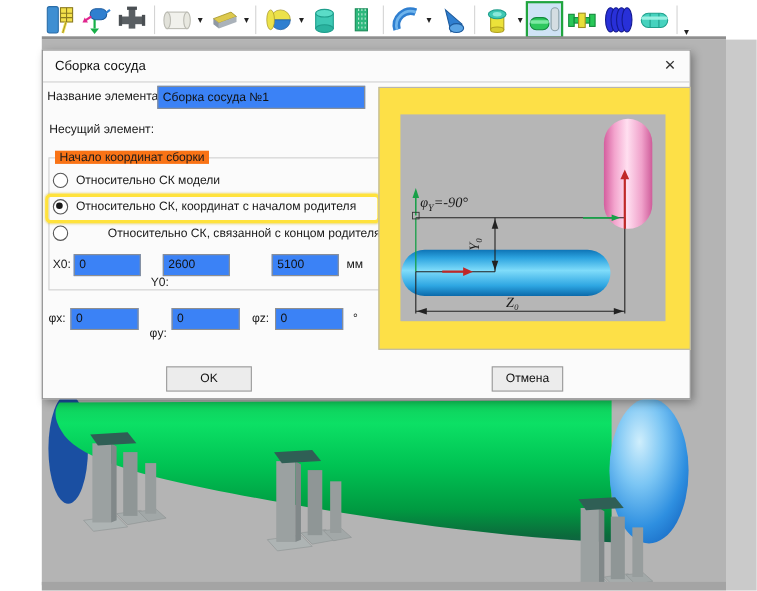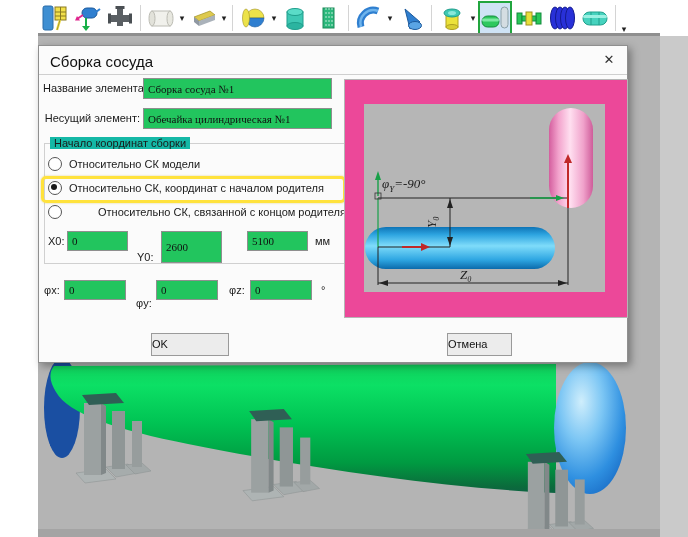--- a/index.html
+++ b/index.html
@@ -24,46 +24,46 @@
   
   .viewport{position:absolute;left:38px;top:36px;width:622px;height:496px;background:#b4b4b4;overflow:hidden;}
   .right-margin{position:absolute;left:660px;top:36px;width:28px;height:501px;background:#cacaca;}
   .bottom-strip{position:absolute;left:38px;top:529px;width:622px;height:8px;background:#a4a4a4;}
   
   .dialog{
     position:absolute;left:38px;top:45px;width:590px;height:318px;background:#fbfbfb;
     border:1px solid #8f8f8f;box-sizing:border-box;box-shadow:3px 3px 8px rgba(0,0,0,.35);
     font-size:11px;color:#1a1a1a;
   }
-  .dlg-title{position:absolute;left:11px;top:7px;font-size:15px;color:#111;}
+  .dlg-title{position:absolute;left:11px;top:7px;font-size:12px;color:#111;}
   .dlg-close{position:absolute;right:6px;top:3px;width:24px;height:22px;text-align:center;line-height:22px;font-size:13px;color:#333;cursor:default;}
   .dlg-sep{position:absolute;left:0;top:28px;width:100%;height:1px;background:#cfcfcf;}
   .lbl{position:absolute;white-space:nowrap;}
   .txt{
-    position:absolute;height:21px;border:1px solid #8f8f8f;background:#22c55e;box-sizing:border-box;
-    font-family:Liberation Serif, serif;font-size:11px;color:#111;padding:0 4px;outline:none;
+    position:absolute;height:21px;border:1px solid #8f8f8f;background:#3b82f6;box-sizing:border-box;
+    font-family:Liberation Sans, sans-serif;font-size:11px;color:#111;padding:0 4px;outline:none;
   }
   .r-align{text-align:right;}
   
   .group{position:absolute;left:5px;top:97px;width:303px;height:119px;border:1px solid #d0d0d0;}
-  .legend{position:absolute;left:5px;top:-7px;background:#14b8a6;padding:0 4px;}
+  .legend{position:absolute;left:5px;top:-7px;background:#f97316;padding:0 4px;}
   .radio-row{position:absolute;left:3px;height:16px;display:flex;align-items:center;gap:7px;}
   .radio{width:12px;height:12px;border:1px solid #555;border-radius:50%;background:#fff;position:relative;flex:0 0 auto;}
   .radio.sel::after{content:"";position:absolute;left:2px;top:2px;width:6px;height:6px;border-radius:50%;background:#1a1a1a;}
   .hl{
     position:absolute;left:-4px;top:32px;width:299px;height:21px;border:3px solid #ffe23c;border-radius:5px;
     box-shadow:0 0 2px rgba(200,170,0,.5);pointer-events:none;
   }
   
   .btn{
     position:absolute;height:23px;background:#ececec;border:1px solid #9a9a9a;box-sizing:border-box;
-    text-align:left;line-height:21px;font-size:11px;color:#111;cursor:default;
-  }
-  
-  .preview{position:absolute;left:305px;top:33px;width:284px;height:239px;background:#ec4899;border:1px solid #b5b5b5;box-sizing:border-box;}
+    text-align:center;line-height:21px;font-size:11px;color:#111;cursor:default;
+  }
+  
+  .preview{position:absolute;left:305px;top:33px;width:284px;height:239px;background:#fde047;border:1px solid #b5b5b5;box-sizing:border-box;}
   .pv-inner{position:absolute;left:19px;top:24px;width:241px;height:188px;background:#b6b6b6;overflow:hidden;}
   .pink-cyl{
     position:absolute;left:185px;top:4px;width:44px;height:100px;border-radius:22px;
     background:linear-gradient(90deg,#d45e9e 0%,#f3a4cd 22%,#ffdff0 48%,#f0a2cb 78%,#cf5c9a 100%);
   }
   .blue-cyl{
     position:absolute;left:1px;top:123px;width:190px;height:42px;border-radius:21px;
     background:linear-gradient(180deg,#0e74b6 0%,#2da4e0 18%,#7fdcfa 45%,#2ea6e2 78%,#0b6aab 100%);
   }
   .pv-svg{position:absolute;left:0;top:0;}
@@ -247,21 +247,20 @@
 
 <div class="dialog">
   <div class="dlg-title">Сборка сосуда</div>
   <div class="dlg-close">✕</div>
   <div class="dlg-sep"></div>
 
   <div class="lbl r-align" style="left:4px;top:36px;width:97px;">Название элемента:</div>
   <input class="txt" style="left: 104px; top: 32px; width: 189px;" readonly="" value="Сборка сосуда №1">
 
   <div class="lbl r-align" style="left:4px;top:66px;width:97px;">Несущий элемент:</div>
-  <input class="txt" style="left: 104px; top: 62px; width: 189px;" readonly="" value="Обечайка цилиндрическая №1">
 
   <div class="group">
     <div class="legend">Начало координат сборки</div>
 
     <div class="radio-row" style="top:12px;">
       <span class="radio"></span>
       <span>Относительно СК модели</span>
     </div>
     <div class="hl"></div>
     <div class="radio-row" style="top:36px;">
@@ -269,21 +268,21 @@
       <span>Относительно СК, координат с началом родителя</span>
     </div>
     <div class="radio-row" style="top:60px;gap:36px;">
       <span class="radio"></span>
       <span>Относительно СК, связанной с концом родителя</span>
     </div>
 
     <div class="lbl" style="left:3px;top:91px;">X0:</div>
     <input class="txt" style="left: 22px; top: 87px; width: 61px; height: 20px;" readonly="" value="0">
     <div class="lbl" style="left:92px;top:91px;margin-top:16px;">Y0:</div>
-    <input class="txt" style="left: 116px; top: 87px; width: 61px; height: 32px;" readonly="" value="2600">
+    <input class="txt" style="left: 103px; top: 87px; width: 61px; height: 20px;" readonly="" value="2600">
     <div class="lbl" style="left:182px;top:91px;margin-left:40px;">Z0:</div>
     <input class="txt" style="left: 202px; top: 87px; width: 61px; height: 20px;" readonly="" value="5100">
     <div class="lbl" style="left:270px;top:91px;">мм</div>
   </div>
 
   <div class="lbl" style="left:5px;top:238px;">φx:</div>
   <input class="txt" style="left: 25px; top: 234px; width: 62px; height: 20px;" readonly="" value="0">
   <div class="lbl" style="left:97px;top:251px;">φy:</div>
   <input class="txt" style="left: 117px; top: 234px; width: 62px; height: 20px;" readonly="" value="0">
   <div class="lbl" style="left:190px;top:238px;">φz:</div>

